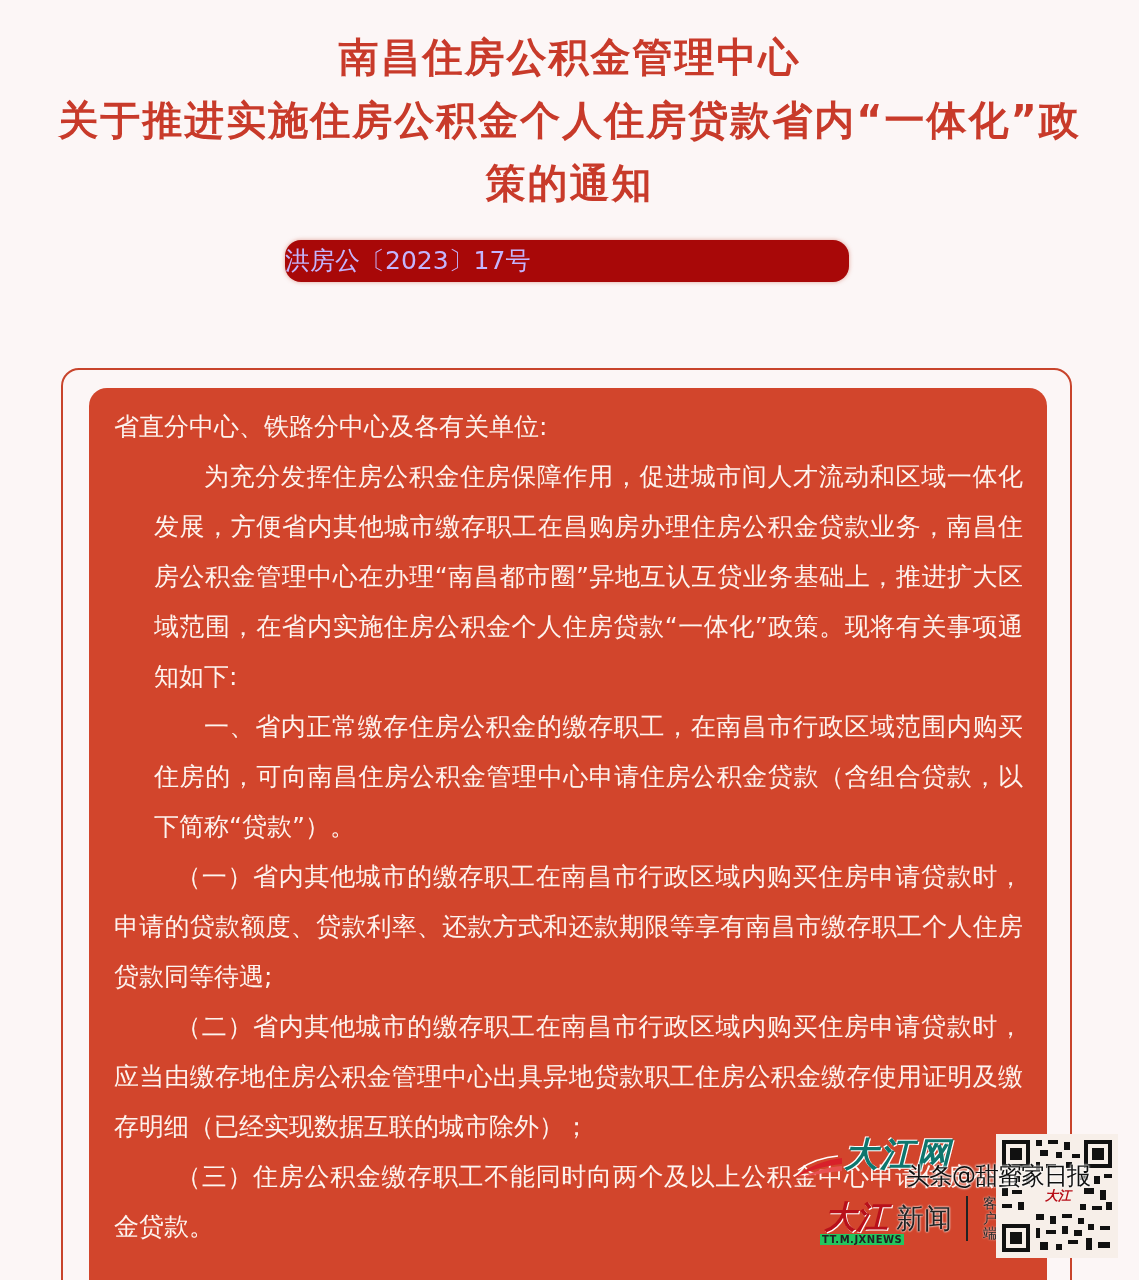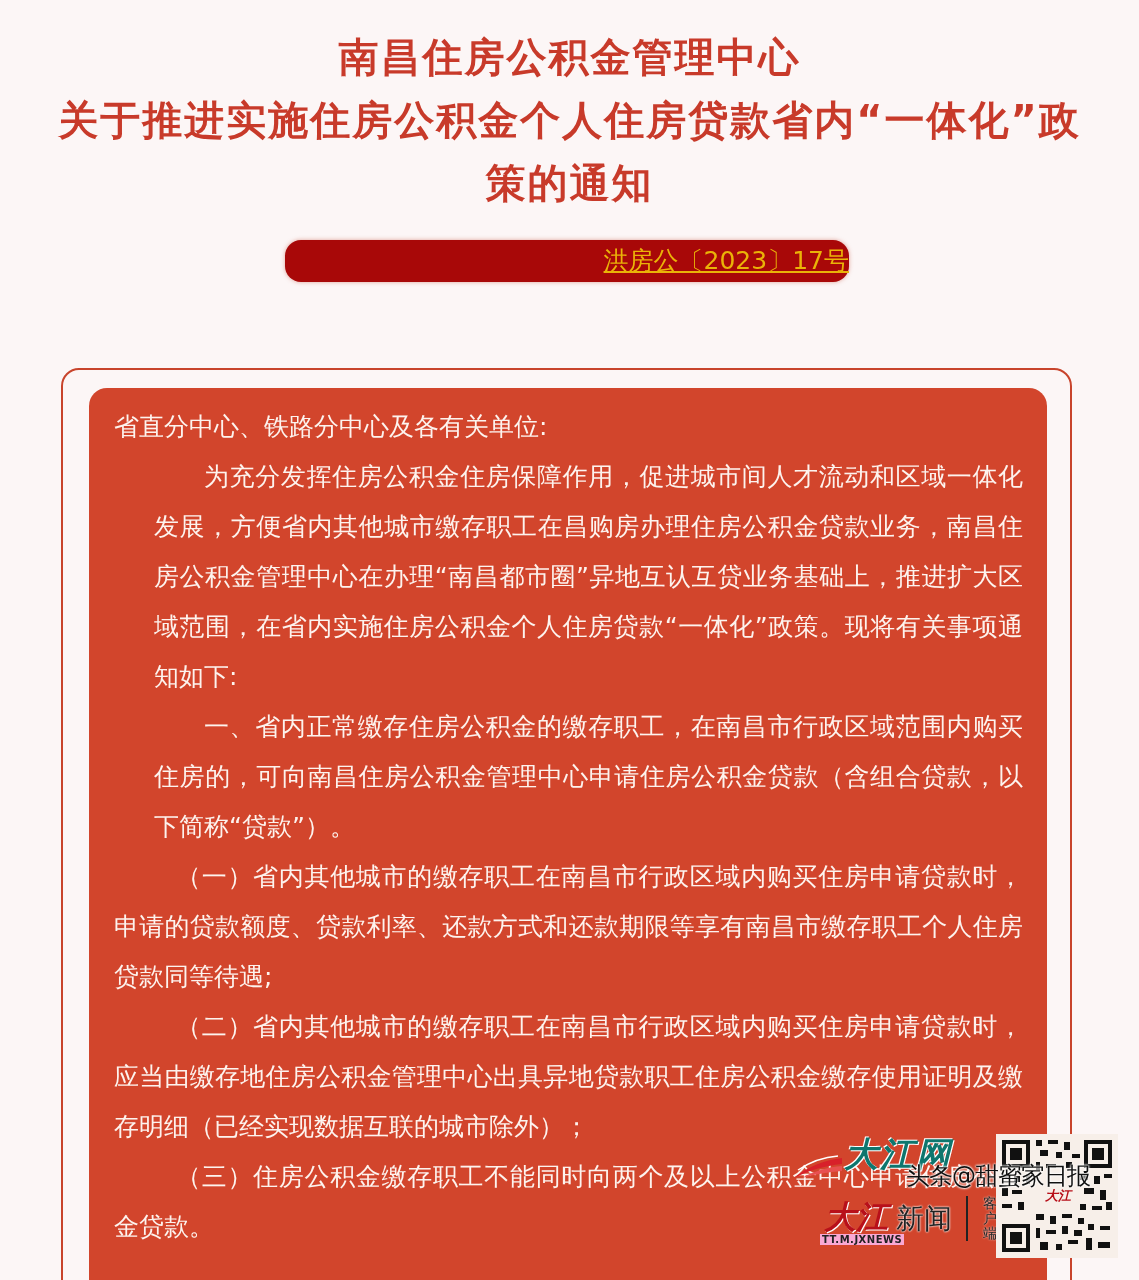--- a/index.html
+++ b/index.html
@@ -32,25 +32,24 @@
     }
     .doc-number {
       position: absolute;
       top: 240px;
       left: 285px;
       width: 564px;
       height: 42px;
       background: #a80808;
       border-radius: 16px;
       box-shadow: 0 0 4px rgba(200, 80, 60, 0.5);
-      color: #eab308;
+      color: #c4b5fd;
       font-size: 25px;
       line-height: 42px;
-      text-align: right;
-      text-decoration: underline;
+      text-align: left;
     }
     .outer-frame {
       position: absolute;
       top: 368px;
       left: 61px;
       width: 1011px;
       height: 960px;
       border: 2px solid #c8442c;
       border-radius: 18px;
       box-sizing: border-box;
@@ -135,21 +134,21 @@
       color: #222222;
       text-shadow: 0 0 2px #ffffff, 0 0 2px #ffffff;
     }
     .wm-site {
       position: absolute;
       left: 0;
       top: 38px;
       font-size: 10px;
       font-weight: bold;
       color: #222222;
-      background: #f9a8d4;
+      background: #22c55e;
       padding: 0 2px;
       letter-spacing: 0.5px;
     }
     .wm-kehu {
       position: absolute;
       left: 146px;
       top: 0;
       width: 16px;
       font-size: 14px;
       line-height: 15px;

